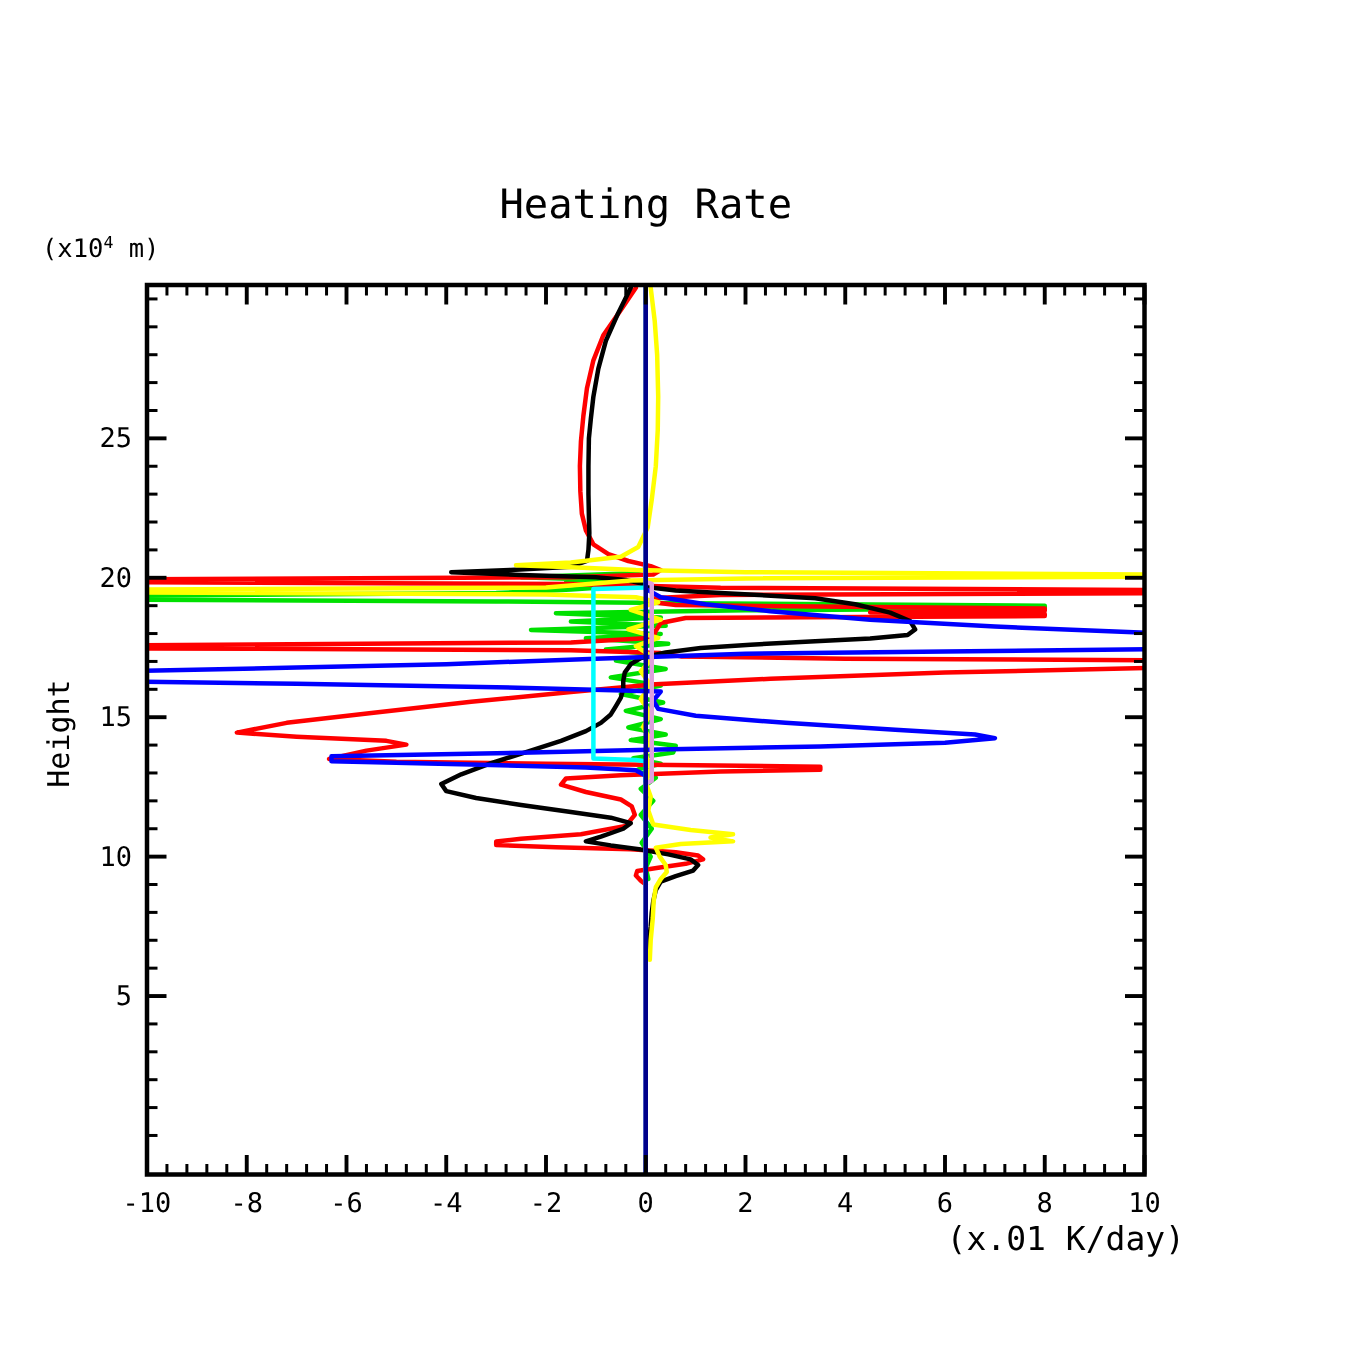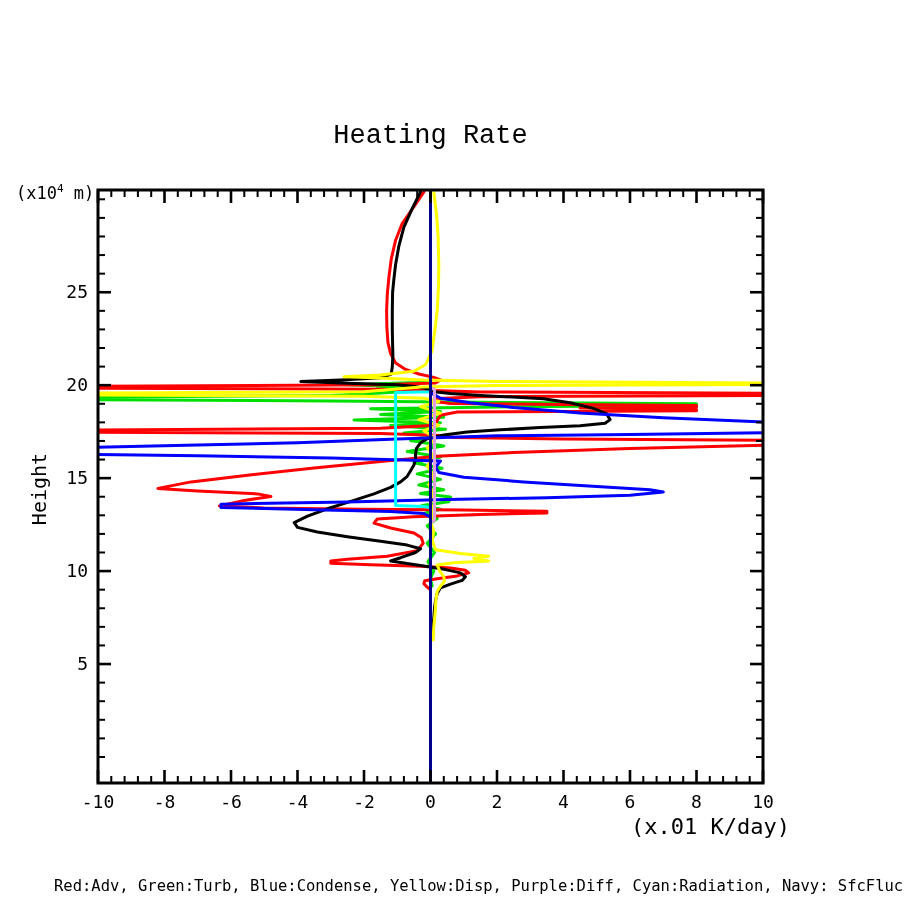--- a/index.html
+++ b/index.html
@@ -1,40 +1,39 @@
 <!DOCTYPE html>
 <html><head>
 <meta charset="utf-8">
 <style>
   html,body{margin:0;padding:0;background:#ffffff;}
   body{width:904px;height:904px;position:relative;font-family:"DejaVu Sans Mono",monospace;color:#000;}
   .canvas{position:absolute;left:0;top:0;width:904px;height:904px;background:#fff;overflow:hidden;}
-  .title{position:absolute;left:98px;top:121px;width:665px;text-align:center;font-size:27px;white-space:nowrap;font-family:Liberation Mono, monospace;}
-  .yunit{position:absolute;left:16px;top:155px;font-size:17px;white-space:nowrap;margin-top:27px;}
+  .title{position:absolute;left:98px;top:121px;width:665px;text-align:center;font-size:27px;white-space:nowrap;}
+  .yunit{position:absolute;left:28px;top:155px;font-size:17px;white-space:nowrap;}
   .yunit sup{font-size:11px;}
   .ylab{position:absolute;left:39px;top:489px;transform:translate(-50%,-50%) rotate(-90deg);font-size:20px;white-space:nowrap;}
   .xunit{position:absolute;left:460px;top:814px;width:330px;text-align:right;font-size:22px;white-space:nowrap;}
   .footer{position:absolute;left:54px;top:877px;font-size:15.5px;white-space:nowrap;}
   #plot-svg{position:absolute;left:0;top:0;}
   #plot-svg text{font-family:"DejaVu Sans Mono",monospace;fill:#000;}
 </style>
 </head>
 <body>
 
 <div class="canvas">
 
   <div class="title">Heating Rate</div>
 
   <div class="yunit"><span>(x10</span><sup>4</sup><span> m)</span></div>
 
   <div class="ylab">Height</div>
 
   <div class="xunit">(x.01 K/day)</div>
 
-  <div class="footer">Red:Adv, Green:Turb, Blue:Condense, Yellow:Disp, Purple:Diff, Cyan:Radiation, Navy: SfcFluc</div>
 
   <svg id="plot-svg" width="904" height="904">
     <defs>
       <clipPath id="pc">
           <rect x="97" y="189" width="667" height="595"></rect>
         </clipPath>
     </defs>
     <g id="g-series" clip-path="url(#pc)">
         <polyline points="430.5,190.0 430.5,379.6 417.2,382.4 347.4,384.8 403.9,386.7 377.3,388.5 420.5,390.4 380.6,393.0 330.8,395.4 84.7,397.1 84.7,399.7 330.8,401.0 480.4,402.3 696.5,403.8 696.5,405.6 497.0,406.9 370.6,408.8 440.5,411.6 380.6,414.4 443.8,417.2 354.0,420.0 440.5,422.7 390.6,425.5 445.5,429.2 403.9,433.0 440.5,436.7 410.6,440.4 443.8,446.0 407.2,451.6 440.5,457.1 413.9,462.7 442.1,468.3 417.2,473.9 440.5,479.4 418.9,485.0 443.8,489.7 420.5,493.4 450.5,497.1 448.8,501.7 422.2,505.5 440.5,509.2 425.5,512.9 437.2,518.5 427.2,525.9 435.5,533.9 427.2,543.2 434.5,552.5 427.8,561.8 433.8,571.1 430.5,578.5 432.2,586.0" fill="none" stroke="#00e000" stroke-width="3" stroke-linejoin="round" stroke-linecap="round"></polyline>
         <polyline points="423.9,191.9 413.9,206.7 402.2,223.5 395.6,240.2 391.3,258.8 388.9,277.4 387.3,294.1 386.6,310.8 386.9,327.6 387.9,342.4 390.6,353.6 395.6,362.9 405.6,369.4 418.9,374.0 433.8,377.4 440.5,380.0 435.5,383.0 380.6,384.8 84.7,386.3 84.7,388.2 380.6,389.3 440.5,390.8 480.4,391.9 776.3,393.4 776.3,395.4 480.4,396.7 437.2,398.6 435.5,401.5 450.5,403.4 563.5,404.5 696.5,405.6 696.5,407.1 580.1,408.1 696.5,409.4 696.5,410.7 457.1,412.0 440.5,415.3 437.2,420.5 435.5,425.2 380.6,428.3 84.7,430.2 84.7,432.2 380.6,433.5 440.5,435.4 453.8,437.6 563.5,439.1 776.3,440.2 776.3,445.0 630.0,448.4 513.6,452.5 437.2,456.2 380.6,461.4 314.1,467.9 247.6,475.3 191.1,481.9 157.9,488.4 197.8,491.1 257.6,493.9 270.9,496.4 244.3,500.4 219.4,506.0 264.3,507.9 364.0,509.2 463.8,510.1 546.9,511.2 546.9,513.1 480.4,514.4 413.9,516.8 377.3,519.0 374.0,523.1 390.6,528.0 413.9,533.0 421.2,537.6 423.2,543.2 417.2,550.6 387.3,556.2 347.4,559.2 330.8,561.0 330.8,563.3 370.6,564.8 420.5,566.2 450.5,568.1 465.4,570.3 468.7,572.9 457.1,575.9 438.8,578.5 424.8,580.7 423.9,583.7 427.2,587.1 430.5,589.7" fill="none" stroke="#ff0000" stroke-width="3" stroke-linejoin="round" stroke-linecap="round"></polyline>

